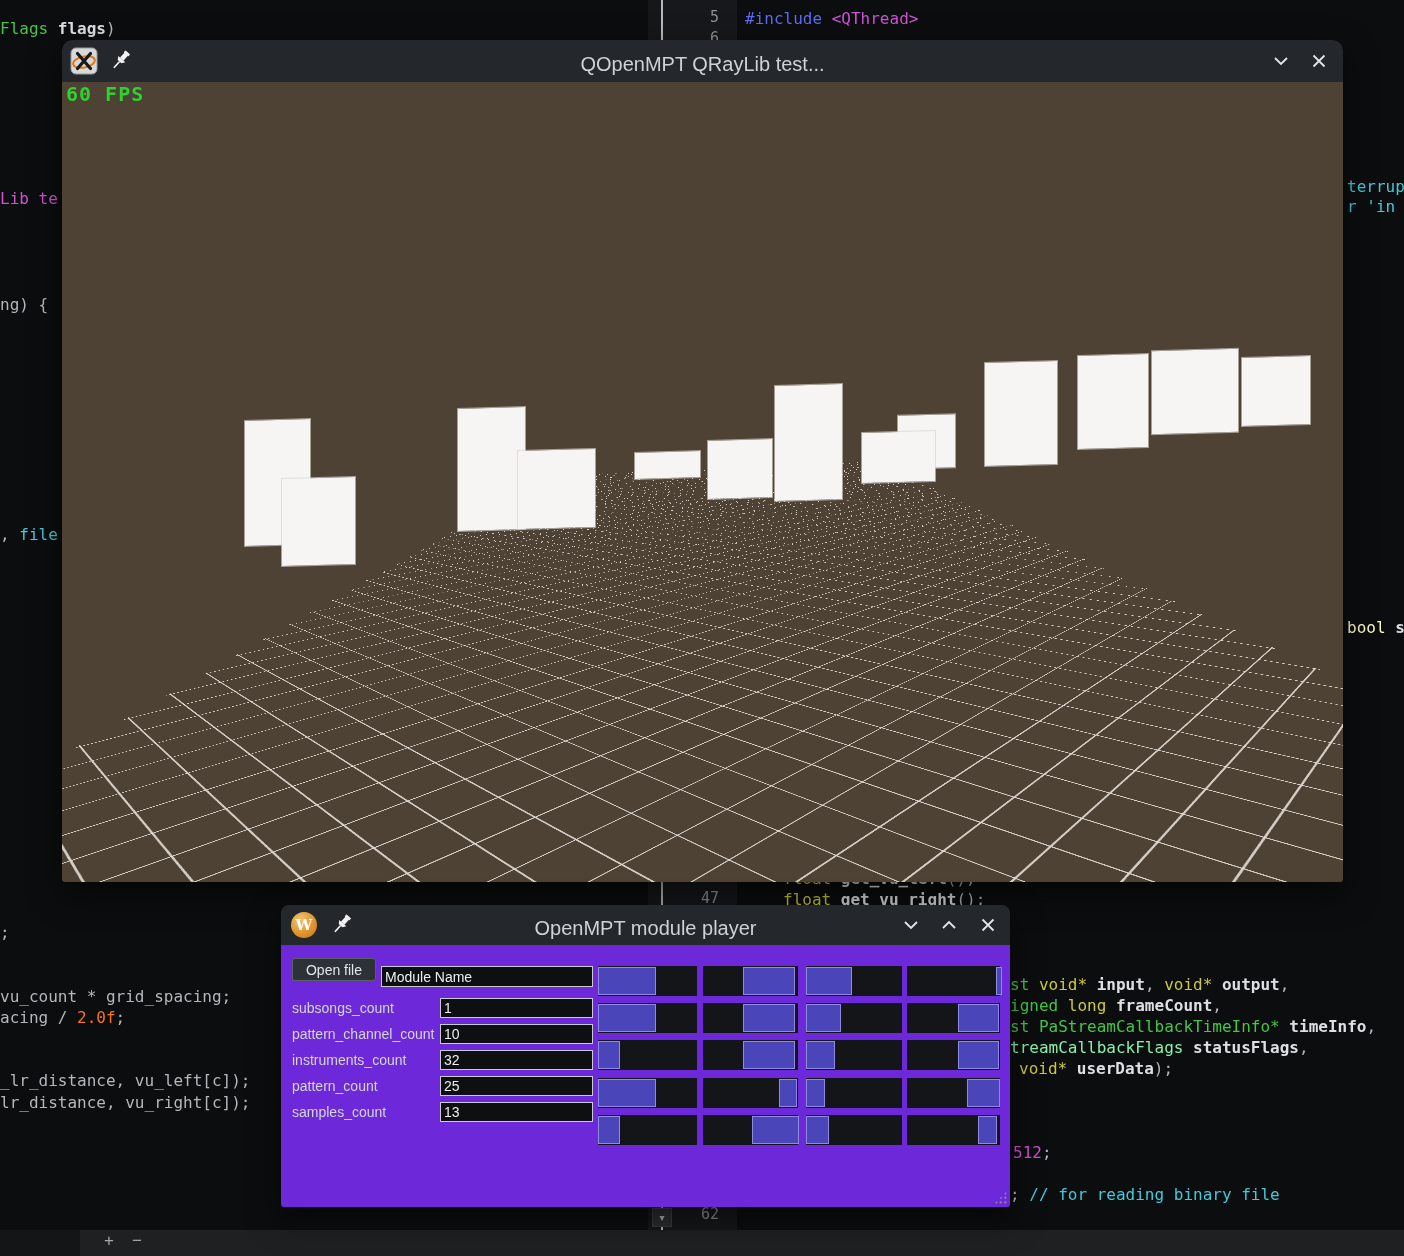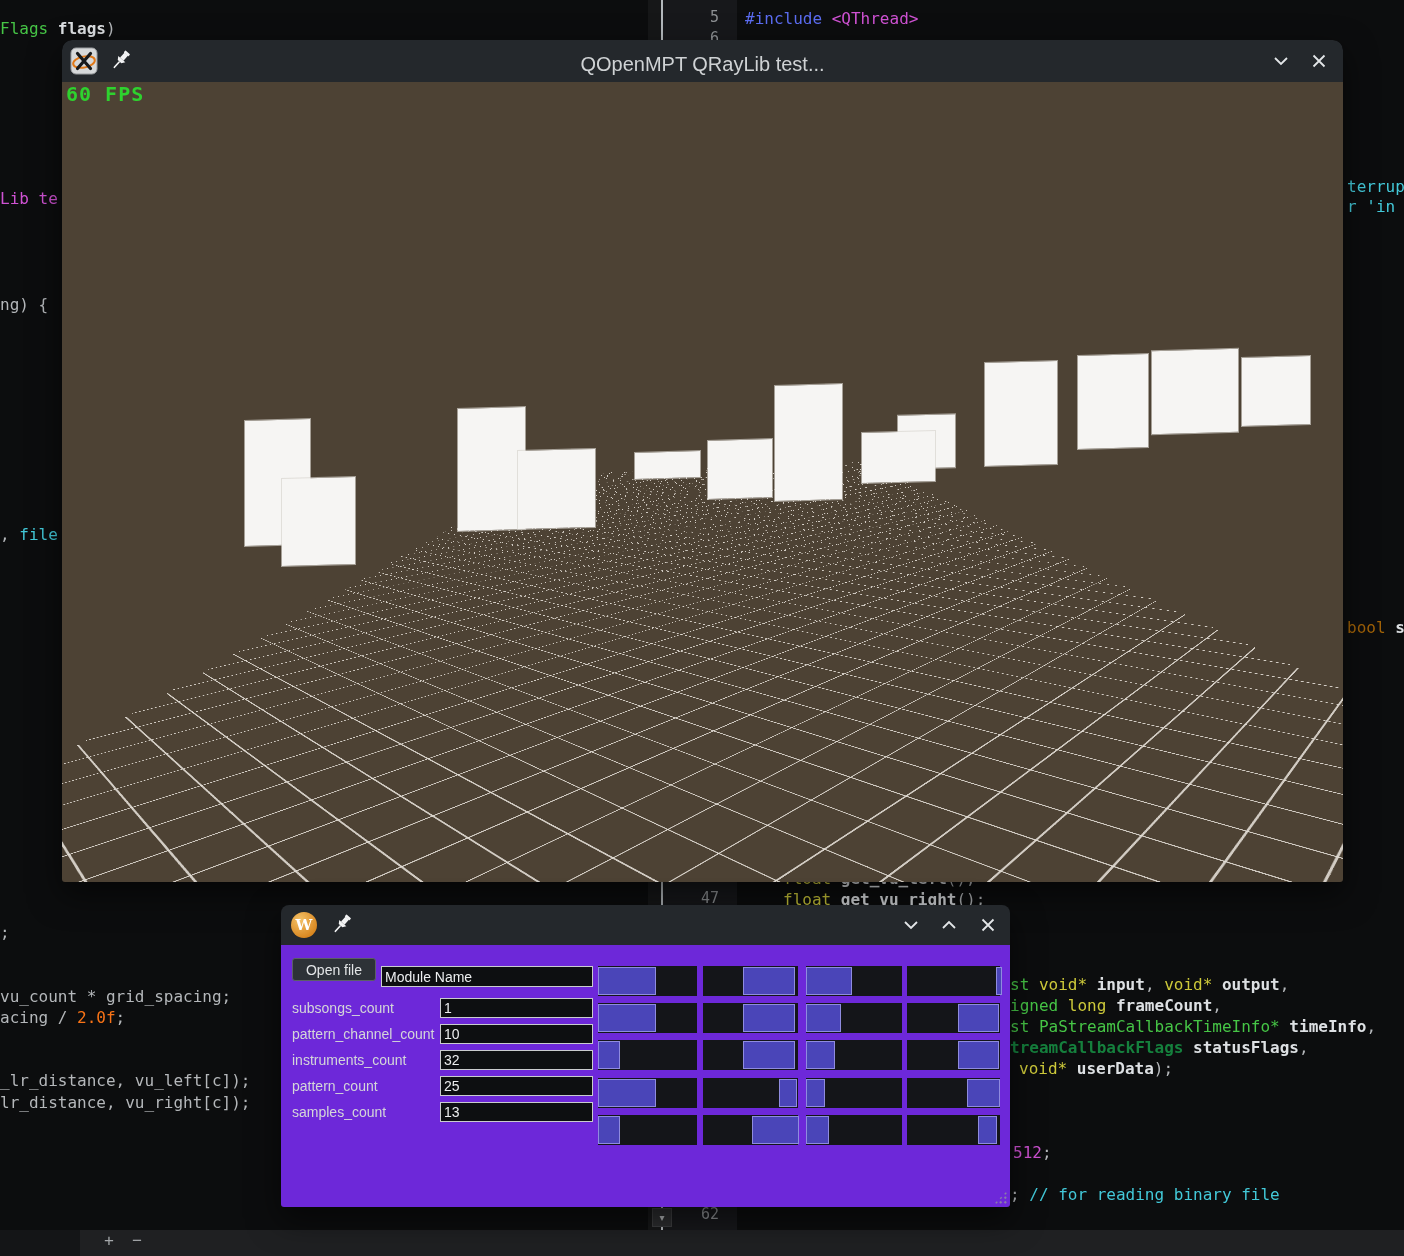--- a/index.html
+++ b/index.html
@@ -31,21 +31,21 @@
   .tb-btn svg{display:block}
   .pin{position:absolute;width:25px;height:25px;}
   .pin svg{width:100%;height:100%;fill:#f2f3f4;}
 
   
   #raylib-win{left:62px;top:40px;width:1281px;height:842px;border-radius:10px 10px 3px 3px;overflow:hidden;}
   #raylib-win .titlebar{height:42px;border-radius:10px 10px 0 0;}
   #raylib-win .tb-title{top:13px;}
   .xorg-icon{position:absolute;left:8px;top:7px;width:28px;height:28px;}
   #raylib-win .pin{left:47px;top:9px;}
-  .scene{position:absolute;left:0;top:42px;width:1281px;height:800px;background:#4d4234;overflow:hidden;}
+  .scene{position:absolute;left:0;top:42px;width:1281px;height:800px;background:#4d4234;overflow:hidden;padding-left:20px;}
   .tilt{position:absolute;left:-90px;right:-90px;top:-90px;bottom:-80px;transform:rotate(-2.4deg);}
   .floor{position:absolute;left:-25%;right:-25%;bottom:0;height:5200px;
          transform-origin:50% 100%;transform:perspective(690px) rotateX(50deg);
          background-image:
            repeating-linear-gradient(45deg,rgba(228,223,215,.88) 0 2.6px,transparent 2.6px 92px),
            repeating-linear-gradient(-45deg,rgba(228,223,215,.88) 0 2.6px,transparent 2.6px 92px);}
   #boxes{position:absolute;left:0;top:0;width:100%;height:100%;}
   .vu-box{position:absolute;background:#f6f5f3;outline:1px solid rgba(214,210,204,.65);
           transform:skewY(-1.6deg);}
   #fps{position:absolute;left:4px;top:0px;font:bold 20px "DejaVu Sans Mono",monospace;letter-spacing:1px;}
@@ -99,27 +99,27 @@
     <div class="code-line" style="left: 0px; top: 986px;"><span style="color: rgb(180, 183, 186);">vu_count * grid_spacing;</span></div>
     <div class="code-line" style="left: 0px; top: 1007px;"><span style="color: rgb(180, 183, 186);">acing / </span><span style="color: #f97316; text-align: center;">2.0f</span><span style="color: rgb(180, 183, 186);">;</span></div>
     <div class="code-line" style="left: 0px; top: 1070px;"><span style="color: rgb(180, 183, 186);">_lr_distance, vu_left[c]);</span></div>
     <div class="code-line" style="left: 0px; top: 1092px;"><span style="color: rgb(180, 183, 186);">lr_distance, vu_right[c]);</span></div>
     <div class="code-line" style="left: 745px; top: 8px;"><span style="color: rgb(91, 108, 240);">#include </span><span style="color: rgb(207, 82, 211);">&lt;QThread&gt;</span></div>
     <div class="code-line" style="left: 783px; top: 868px;"><span style="color: rgb(205, 201, 58);">float </span><span style="color: rgb(221, 224, 227); font-weight: bold;">get_vu_left</span><span style="color: rgb(180, 183, 186);">();</span></div>
     <div class="code-line" style="left: 783px; top: 889px;"><span style="color: rgb(205, 201, 58);">float </span><span style="color: rgb(221, 224, 227); font-weight: bold;">get_vu_right</span><span style="color: rgb(180, 183, 186);">();</span></div>
     <div class="code-line" style="left: 1010px; top: 974px;"><span style="color: rgb(70, 197, 70);">st </span><span style="color: rgb(205, 201, 58);">void* </span><span style="color: rgb(221, 224, 227); font-weight: bold;">input</span><span style="color: rgb(180, 183, 186);">, </span><span style="color: rgb(205, 201, 58);">void* </span><span style="color: rgb(221, 224, 227); font-weight: bold;">output</span><span style="color: rgb(180, 183, 186);">,</span></div>
     <div class="code-line" style="left: 1010px; top: 995px;"><span style="color: rgb(70, 197, 70);">igned </span><span style="color: rgb(205, 201, 58);">long </span><span style="color: rgb(221, 224, 227); font-weight: bold;">frameCount</span><span style="color: rgb(180, 183, 186);">,</span></div>
     <div class="code-line" style="left: 1010px; top: 1016px;"><span style="color: rgb(70, 197, 70);">st </span><span style="color: rgb(70, 197, 70);">PaStreamCallbackTimeInfo* </span><span style="color: rgb(221, 224, 227); font-weight: bold;">timeInfo</span><span style="color: rgb(180, 183, 186);">,</span></div>
-    <div class="code-line" style="left: 1010px; top: 1037px;"><span style="color: #15803d; font-weight: bold;">treamCallbackFlags </span><span style="color: rgb(221, 224, 227); font-weight: bold;">statusFlags</span><span style="color: rgb(180, 183, 186);">,</span></div>
+    <div class="code-line" style="left: 1010px; top: 1037px;"><span style="color: #86efac;">treamCallbackFlags </span><span style="color: rgb(221, 224, 227); font-weight: bold;">statusFlags</span><span style="color: rgb(180, 183, 186);">,</span></div>
     <div class="code-line" style="left: 1019px; top: 1058px;"><span style="color: rgb(205, 201, 58);">void* </span><span style="color: rgb(221, 224, 227); font-weight: bold;">userData</span><span style="color: rgb(180, 183, 186);">);</span></div>
     <div class="code-line" style="left: 1013px; top: 1142px;"><span style="color: rgb(207, 82, 211);">512</span><span style="color: rgb(180, 183, 186);">;</span></div>
     <div class="code-line" style="left: 1010px; top: 1184px;"><span style="color: rgb(180, 183, 186);">; </span><span style="color: rgb(67, 201, 217);">// for reading binary file</span></div>
     <div class="code-line" style="left: 1347px; top: 176px;"><span style="color: rgb(67, 201, 217);">terrupt</span></div>
     <div class="code-line" style="left: 1347px; top: 196px;"><span style="color: rgb(67, 201, 217);">r 'in</span></div>
-    <div class="code-line" style="left: 1347px; top: 617px;"><span style="color: #a16207;">bool </span><span style="color: rgb(221, 224, 227); font-weight: bold;">s</span></div>
+    <div class="code-line" style="left: 1347px; top: 617px;"><span style="color: #fef9c3;">bool </span><span style="color: rgb(221, 224, 227); font-weight: bold;">s</span></div>
   </div>
 <div class="scroll-btn">
   <span>▾</span>
 </div>
 <div class="bottom-bar">
   <div class="corner"></div>
   <span class="zoom-glyph" style="left:104px">+</span>
   <span class="zoom-glyph" style="left:132px">−</span>
 </div>
 
@@ -185,20 +185,21 @@
     <div class="pin">
       <svg viewBox="0 0 24 24">
           <g transform="rotate(42 12 10)">
         <rect x="9" y="1" width="6" height="2.6" rx="0.6"></rect>
         <rect x="9.8" y="3.4" width="4.4" height="6.2"></rect>
         <path d="M7.4 9.6 h9.2 l-2.3 3.2 h-4.6 z"></path>
         <rect x="11.2" y="12.6" width="1.6" height="8.4" rx="0.8"></rect>
       </g>
         </svg>
     </div>
+    <div class="tb-title">OpenMPT module player</div>
     <div class="tb-btn" style="right:85px;top:6px">
       <svg viewBox="0 0 24 24" width="24" height="24">
           <path d="M6 9 L12 15 L18 9" stroke="#e3e6e8" stroke-width="1.8" fill="none"></path>
         </svg>
     </div>
     <div class="tb-btn" style="right:47px;top:6px">
       <svg viewBox="0 0 24 24" width="24" height="24">
           <path d="M6 15 L12 9 L18 15" stroke="#e3e6e8" stroke-width="1.8" fill="none"></path>
         </svg>
     </div>

